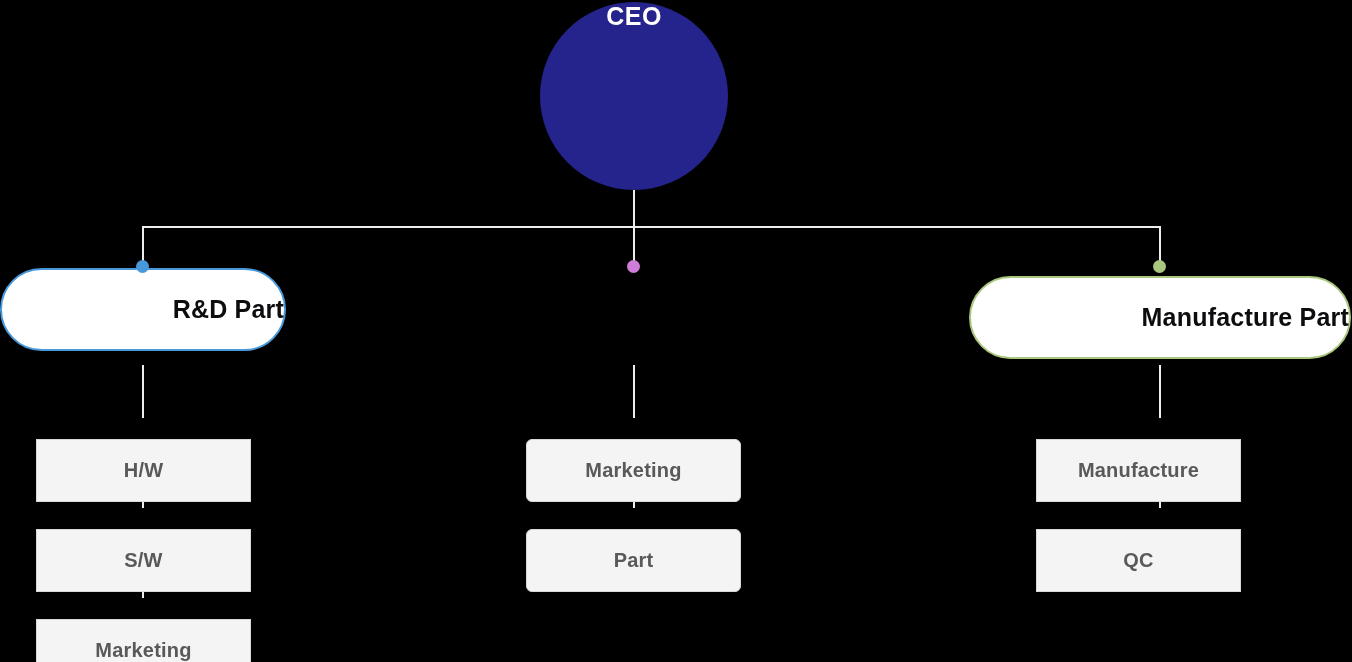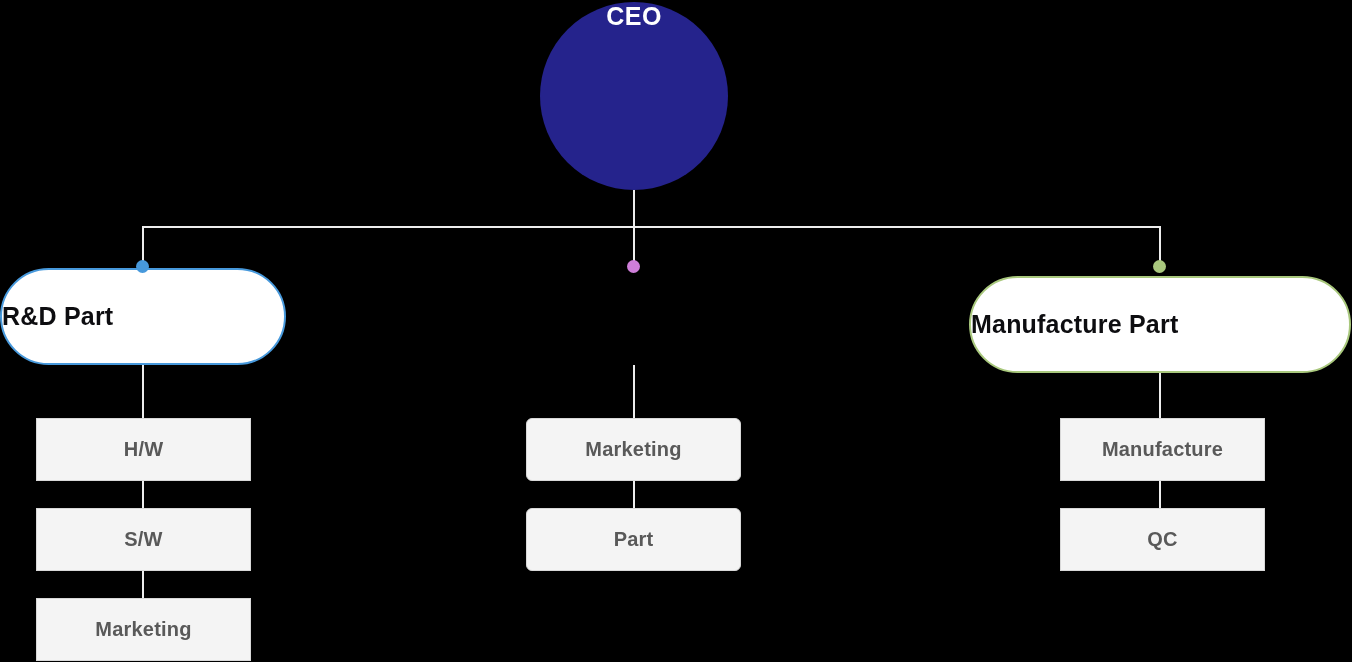--- a/index.html
+++ b/index.html
@@ -30,28 +30,28 @@
     display: flex;
     justify-content: center;
     font-size: 25px;
     font-weight: 700;
     letter-spacing: 0.5px;
     z-index: 2;
   }
   .pill {
     position: absolute;
     top: 268px;
-    height: 97px;
+    height: 83px;
     box-sizing: border-box;
     background: #ffffff;
     border: 2px solid;
     border-radius: 60px;
     display: flex;
     align-items: center;
-    justify-content: flex-start;
+    justify-content: flex-end;
     font-size: 25px;
     font-weight: 700;
     color: #0d0d10;
     letter-spacing: 0.2px;
     z-index: 2;
   }
   .pill-rnd   { left: 0px;   width: 286px; }
   .pill-sales { left: 485px; width: 298px; }
   .pill-man   { left: 969px; width: 382px; margin-top: 8px; }
   .dot {
@@ -72,24 +72,25 @@
     background: var(--child-fill, #f4f4f4);
     border: 1px solid var(--child-border, #d8d8d8);
     color: var(--child-text, #595959);
     display: flex;
     align-items: center;
     justify-content: center;
     font-size: 20px;
     font-weight: 700;
     letter-spacing: 0.2px;
     z-index: 2;
+    margin-top: 21px;
   }
   .col-rnd   .child { left: 36px;   width: 215px; }
   .col-sales .child { left: 526px;  width: 215px; border-radius: 6px; }
-  .col-man   .child { left: 1060px; width: 205px; }
+  .col-man   .child { left: 1036px; width: 205px; }
   .row-1 { top: 418px; }
   .row-2 { top: 508px; }
   .row-3 { top: 598px; }
 </style>
 </head>
 <body>
 
 <div class="canvas" style="--line: #ededed; --child-fill: #f4f4f4; --child-border: #d8d8d8; --child-text: #595959;">
 
   <div class="ceo" style="background-color: rgb(37, 35, 140); color: rgb(255, 255, 255);">

